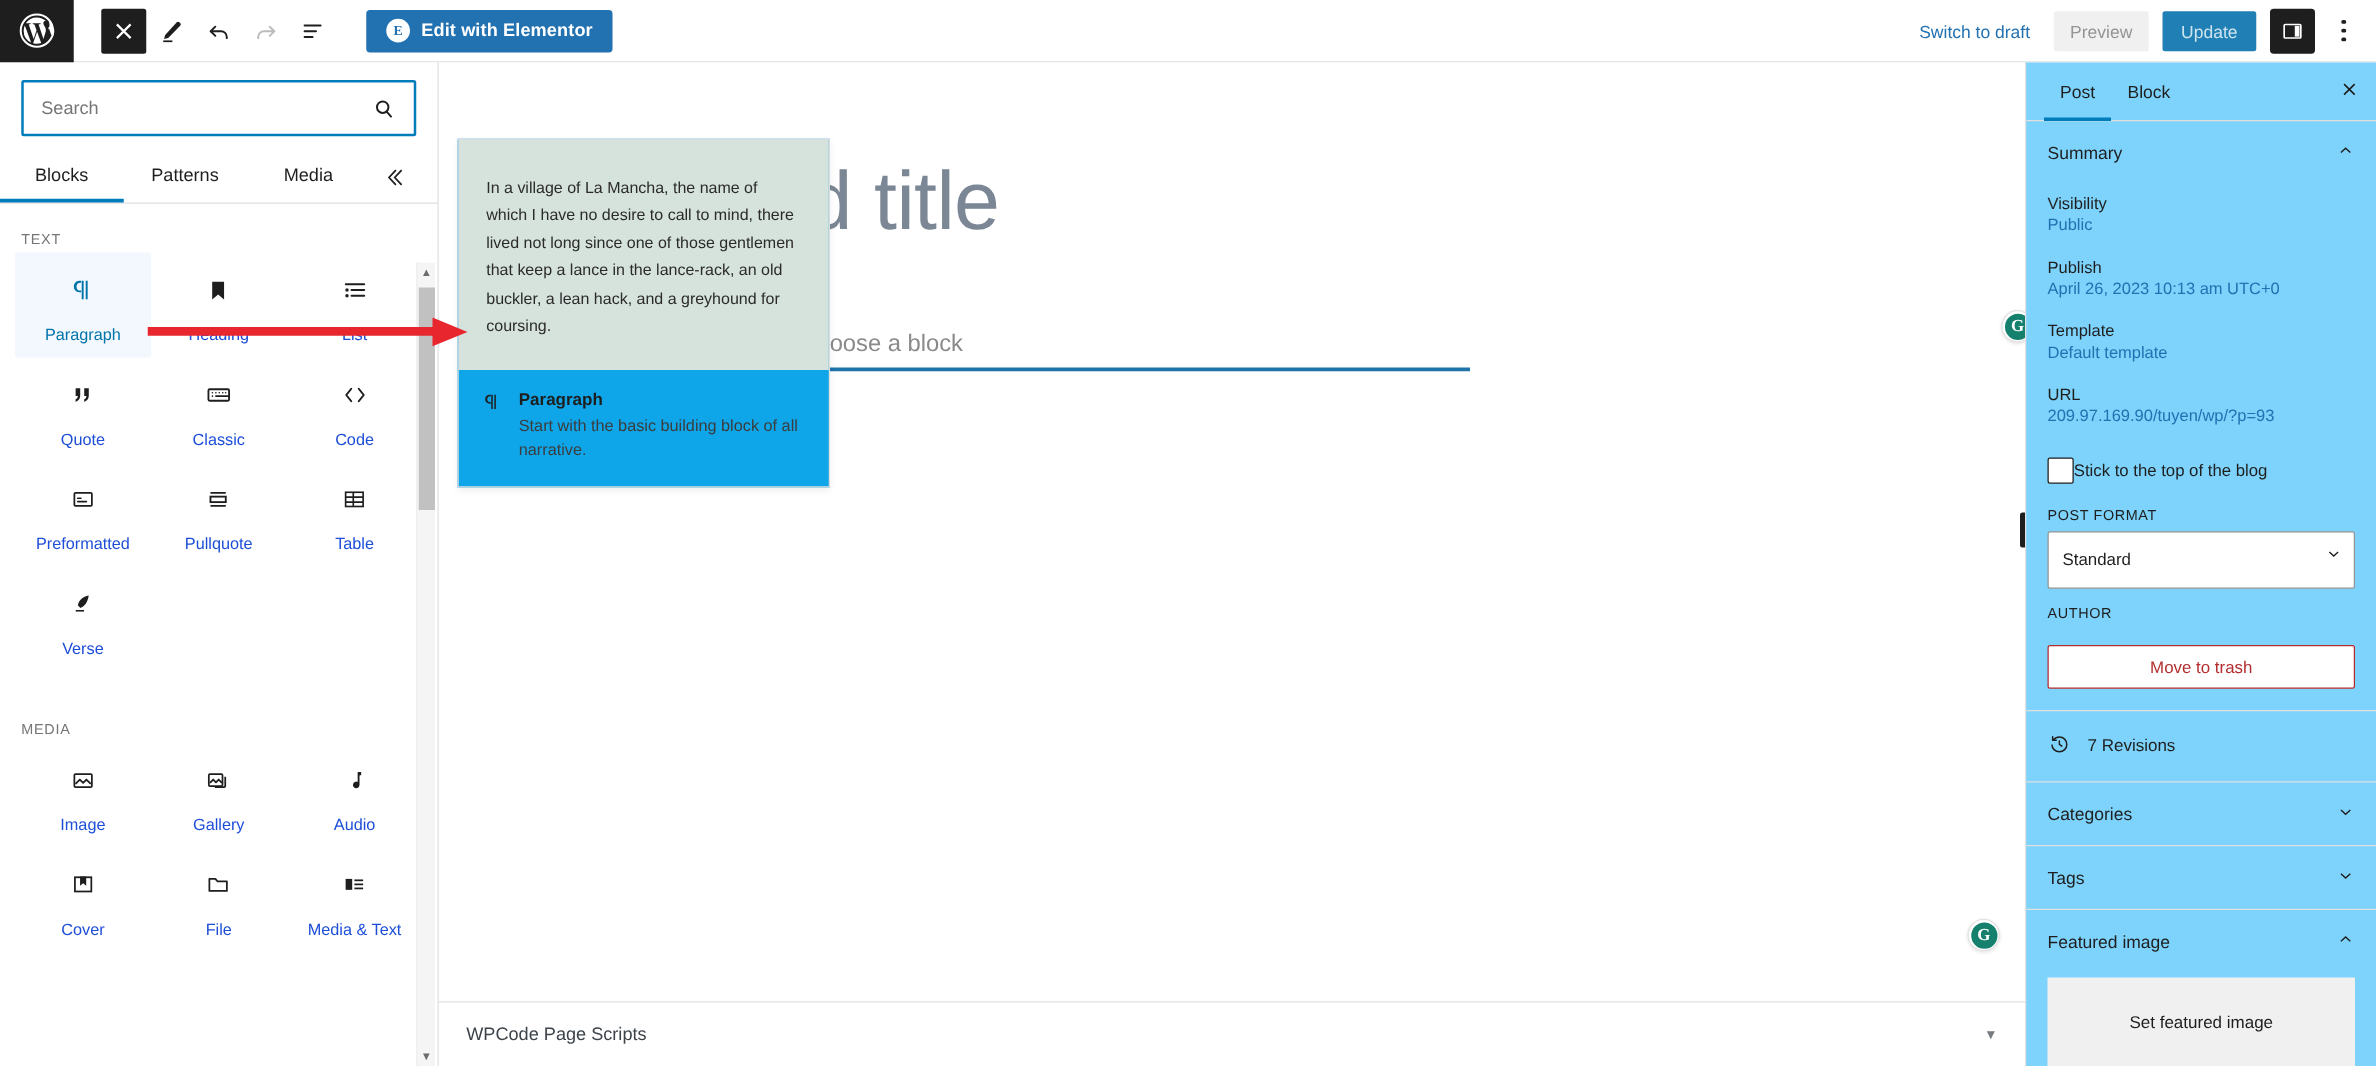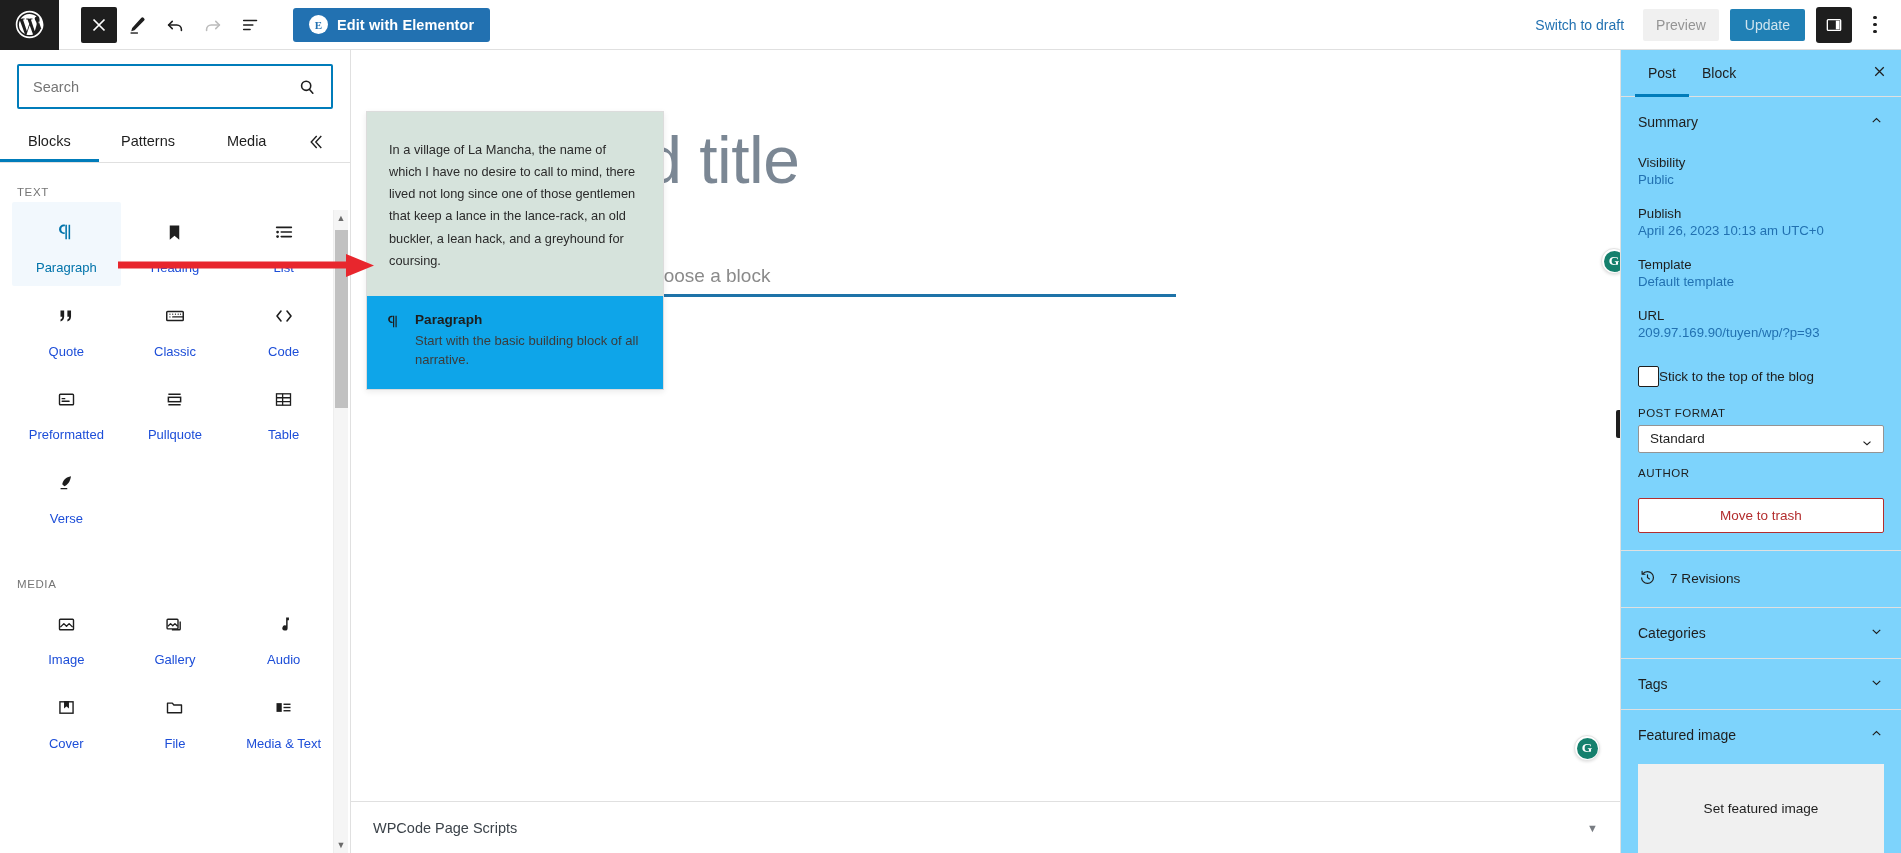--- a/index.html
+++ b/index.html
@@ -214,21 +214,21 @@
   .kv-key { width: 90px; font-size: 13.2px; color: #1e1e1e; padding-top: 1px; }
   .kv-val { flex: 1; font-size: 13.2px; color: #2271b1; line-height: 1.45; cursor: pointer; word-break: break-word; }
 
   .chk-row { display: flex; align-items: center; padding: 14px 0 6px 0; }
   .chk-box { width: 21px; height: 21px; border: 1.5px solid #1e1e1e; border-radius: 2px; cursor: pointer; background:#fff; }
   .chk-label { font-size: 13.4px; color: #1e1e1e; }
 
   .field-label { font-size: 11.5px; letter-spacing: .5px; color: #1e1e1e; margin: 14px 0 6px 0; }
   .sel-wrap { position: relative; }
   .sel {
-    width: 100%; height: 28px; border: 1px solid #949494; border-radius: 2px;
+    width: 100%; height: 46px; border: 1px solid #949494; border-radius: 2px;
     padding: 0 30px 0 11px; font-size: 13.5px; color: #1e1e1e; background: #fff;
     appearance: none; font-family: "Liberation Sans", sans-serif; cursor: pointer;
   }
   .sel-chev { position: absolute; right: 10px; top: 11px; pointer-events: none; color: #1e1e1e; }
   .trash-btn {
     width: 100%; margin-top: 13px; height: 35px; border: 1px solid #b32d2e;
     background: #fff; color: #b32d2e; font-size: 13.5px; border-radius: 2px;
     cursor: pointer; font-family: "Liberation Sans", sans-serif;
   }
   .divider { border-top: 1px solid #e0e0e0; }

